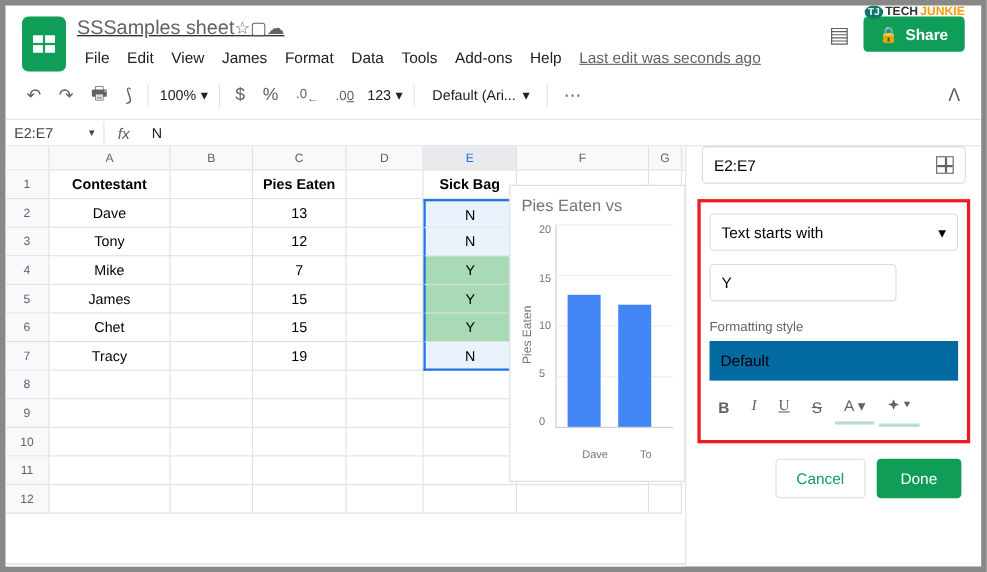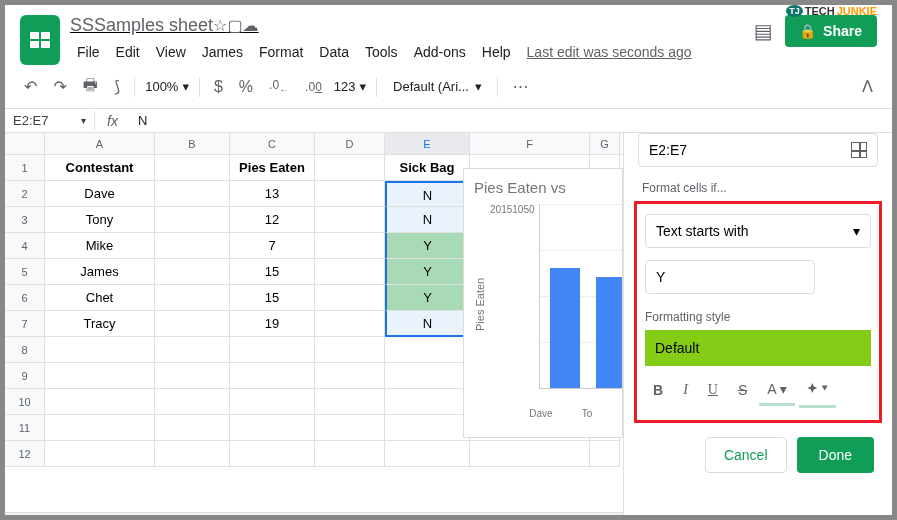--- a/index.html
+++ b/index.html
@@ -54,21 +54,21 @@
 .sel-left { border-left: 2px solid #1a73e8; }
 .sel-right { border-right: 2px solid #1a73e8 !important; }
 .sel-bottom { border-bottom: 2px solid #1a73e8 !important; position: relative; }
 .sel-handle { position: absolute; right: -3px; bottom: -3px; width: 6px; height: 6px; background: #1a73e8; }
 .col-sel { background: #e8eaed; color: #1a73e8; }
 
 .chart-float { position: absolute; left: 458px; top: 35px; width: 160px; height: 270px; background: #fff; border: 1px solid #dadce0; padding: 10px; overflow: hidden; }
 .chart-title { font-size: 15px; color: #757575; margin-bottom: 8px; }
 .chart-body { display: flex; height: 200px; }
 .y-label { writing-mode: vertical-rl; transform: rotate(180deg); font-size: 11px; color: #757575; text-align: center; }
-.y-axis { display: flex; justify-content: space-between; font-size: 10px; color: #757575; padding: 0 4px; height: 185px; text-align: right; }
+.y-axis { display: flex; flex-direction: column; justify-content: space-between; font-size: 10px; color: #757575; padding: 0 4px; height: 185px; }
 .bars-area { flex: 1; border-left: 1px solid #ccc; border-bottom: 1px solid #ccc; display: flex; align-items: flex-end; gap: 16px; padding: 0 10px; height: 185px; position: relative; }
 .gridline { position: absolute; left: 0; right: 0; border-top: 1px solid #eee; }
 .bar { background: #4285f4; width: 30px; z-index: 1; }
 .x-labels { display: flex; gap: 16px; padding-left: 52px; font-size: 10px; color: #757575; margin-top: 4px; }
 .x-labels span { width: 30px; text-align: center; }
 
 .scroll-h { position: absolute; bottom: 0; left: 0; right: 0; height: 16px; background: #f1f3f4; border-top: 1px solid #e0e0e0; display: flex; align-items: center; }
 .scroll-thumb { height: 10px; width: 200px; background: #dadce0; border-radius: 5px; margin-left: 30px; }
 .scroll-arrow { position: absolute; font-size: 10px; color: #5f6368; }
 
@@ -78,21 +78,21 @@
 .sb-range { margin: 0 14px 14px 14px; border: 1px solid #dadce0; border-radius: 4px; padding: 8px 10px; display: flex; justify-content: space-between; align-items: center; font-size: 14px; }
 .grid-icon { width: 16px; height: 16px; border: 1.5px solid #5f6368; position: relative; }
 .grid-icon::before, .grid-icon::after { content: ''; position: absolute; background: #5f6368; }
 .grid-icon::before { left: 7px; top: 0; width: 1.5px; height: 100%; }
 .grid-icon::after { top: 7px; left: 0; height: 1.5px; width: 100%; }
 .sb-section { padding: 0 18px; font-size: 14px; color: #3c4043; margin-bottom: 12px; }
 .sb-small { font-size: 12px; color: #5f6368; padding: 0 18px; margin-bottom: 6px; }
 .red-box { border: 3px solid #ec1c24; margin: 0 10px; padding: 10px 8px 12px 8px; }
 .dropdown { border: 1px solid #dadce0; border-radius: 4px; padding: 8px 10px; display: flex; justify-content: space-between; align-items: center; font-size: 14px; margin-bottom: 12px; }
 .text-input { border: 1px solid #dadce0; border-radius: 4px; padding: 8px 10px; font-size: 14px; width: 170px; margin-bottom: 16px; }
-.format-preview { background: #84cc16; padding: 10px; font-size: 14px; margin: 6px 0; }
+.format-preview { background: #0369a1; padding: 10px; font-size: 14px; margin: 6px 0; }
 .style-btns { display: flex; gap: 4px; align-items: center; margin-top: 6px; }
 .style-btn { padding: 6px 8px; font-size: 14px; color: #5f6368; font-family: serif; position: relative; }
 .underline-accent { border-bottom: 3px solid #b7e1cd; }
 .sb-footer { display: flex; justify-content: flex-end; gap: 10px; padding: 14px 18px; }
 .btn-cancel { border: 1px solid #dadce0; color: #0f9d58; padding: 9px 18px; border-radius: 4px; font-size: 14px; font-weight: 500; background: #fff; }
 .btn-done { background: #0f9d58; color: #fff; padding: 9px 22px; border-radius: 4px; font-size: 14px; font-weight: 500; border: none; }
 </style>
 </head>
 <body>
 
@@ -337,21 +337,20 @@
         <span class="scroll-arrow" style="right:28px">◂</span>
         <span class="scroll-arrow" style="right:14px">▸</span>
       </div>
     </div>
 
     <div class="sidebar">
       <div class="sb-range">
         <span>E2:E7</span>
         <span class="grid-icon"></span>
       </div>
-      <div class="sb-small">Format cells if...</div>
       <div class="red-box">
         <div class="dropdown">
           <span>Text starts with</span>
           <span>▾</span>
         </div>
         <div class="text-input">Y</div>
         <div class="sb-small" style="padding:0">Formatting style</div>
         <div class="format-preview">Default</div>
         <div class="style-btns">
           <span class="style-btn" style="font-weight:bold;font-family:sans-serif">B</span>

